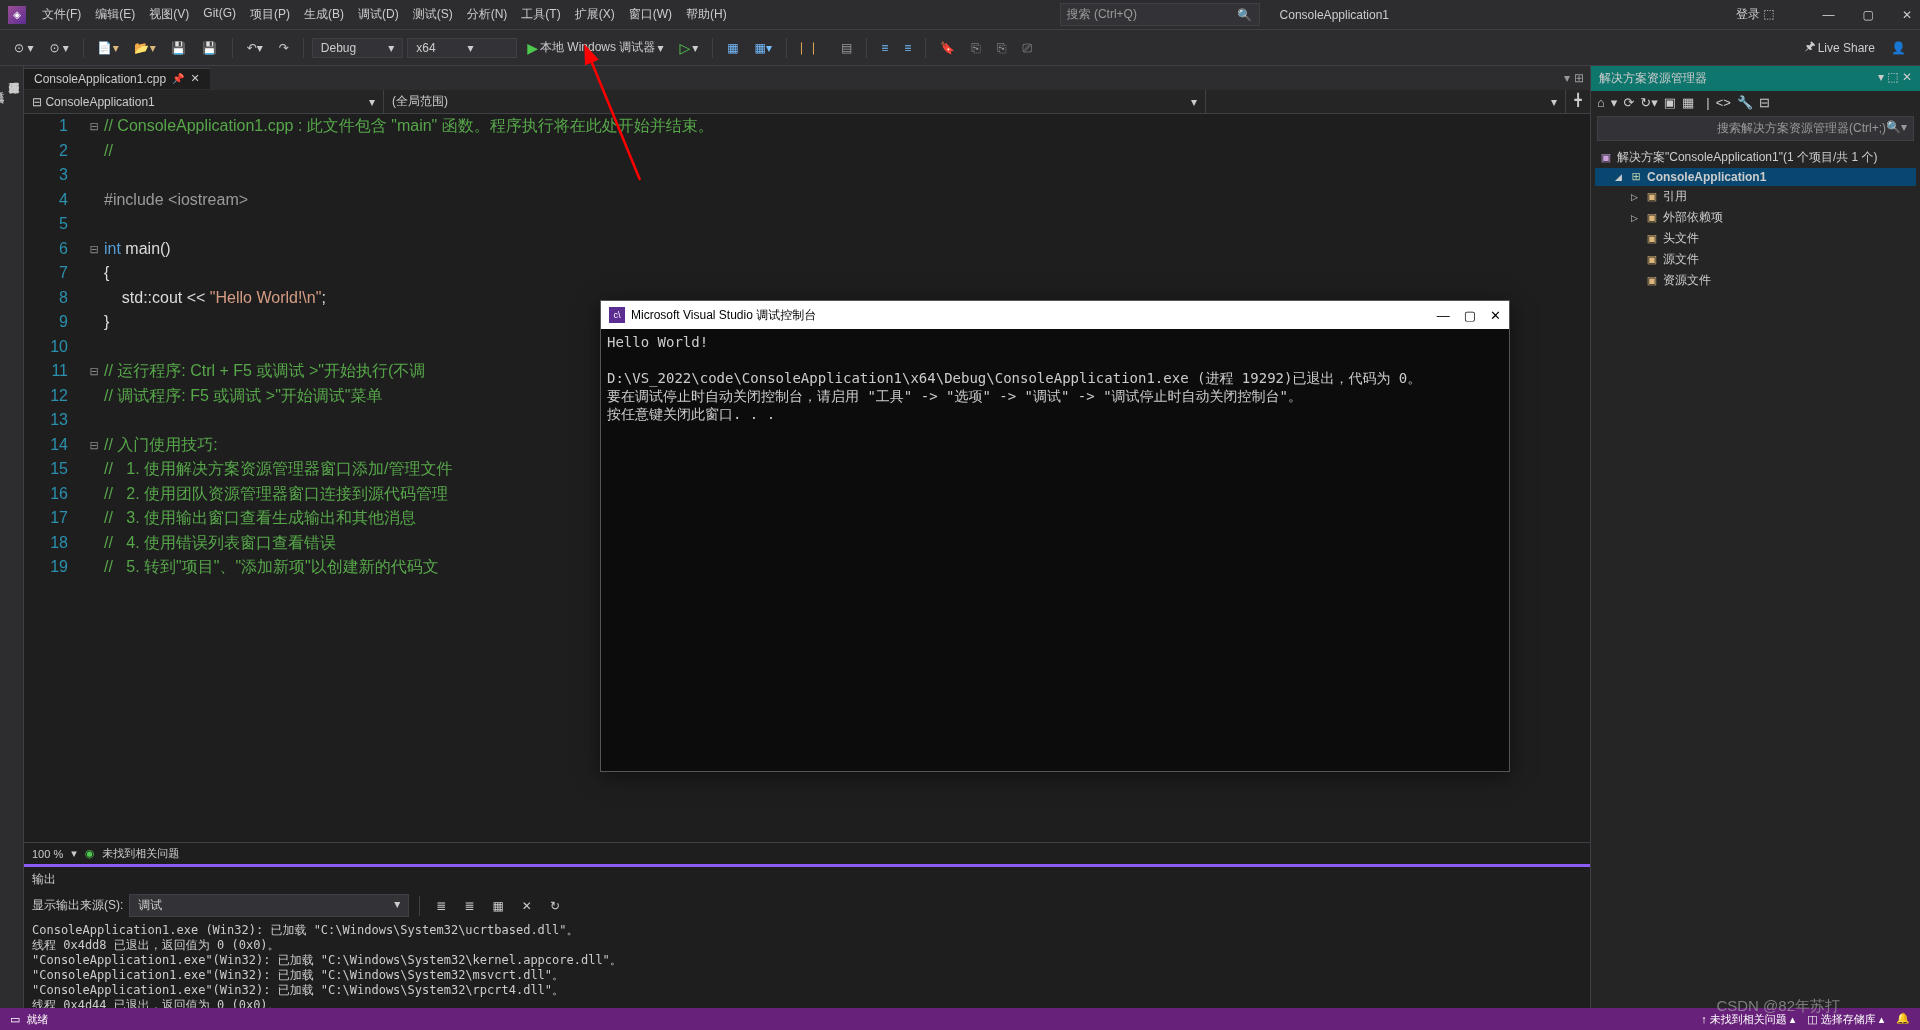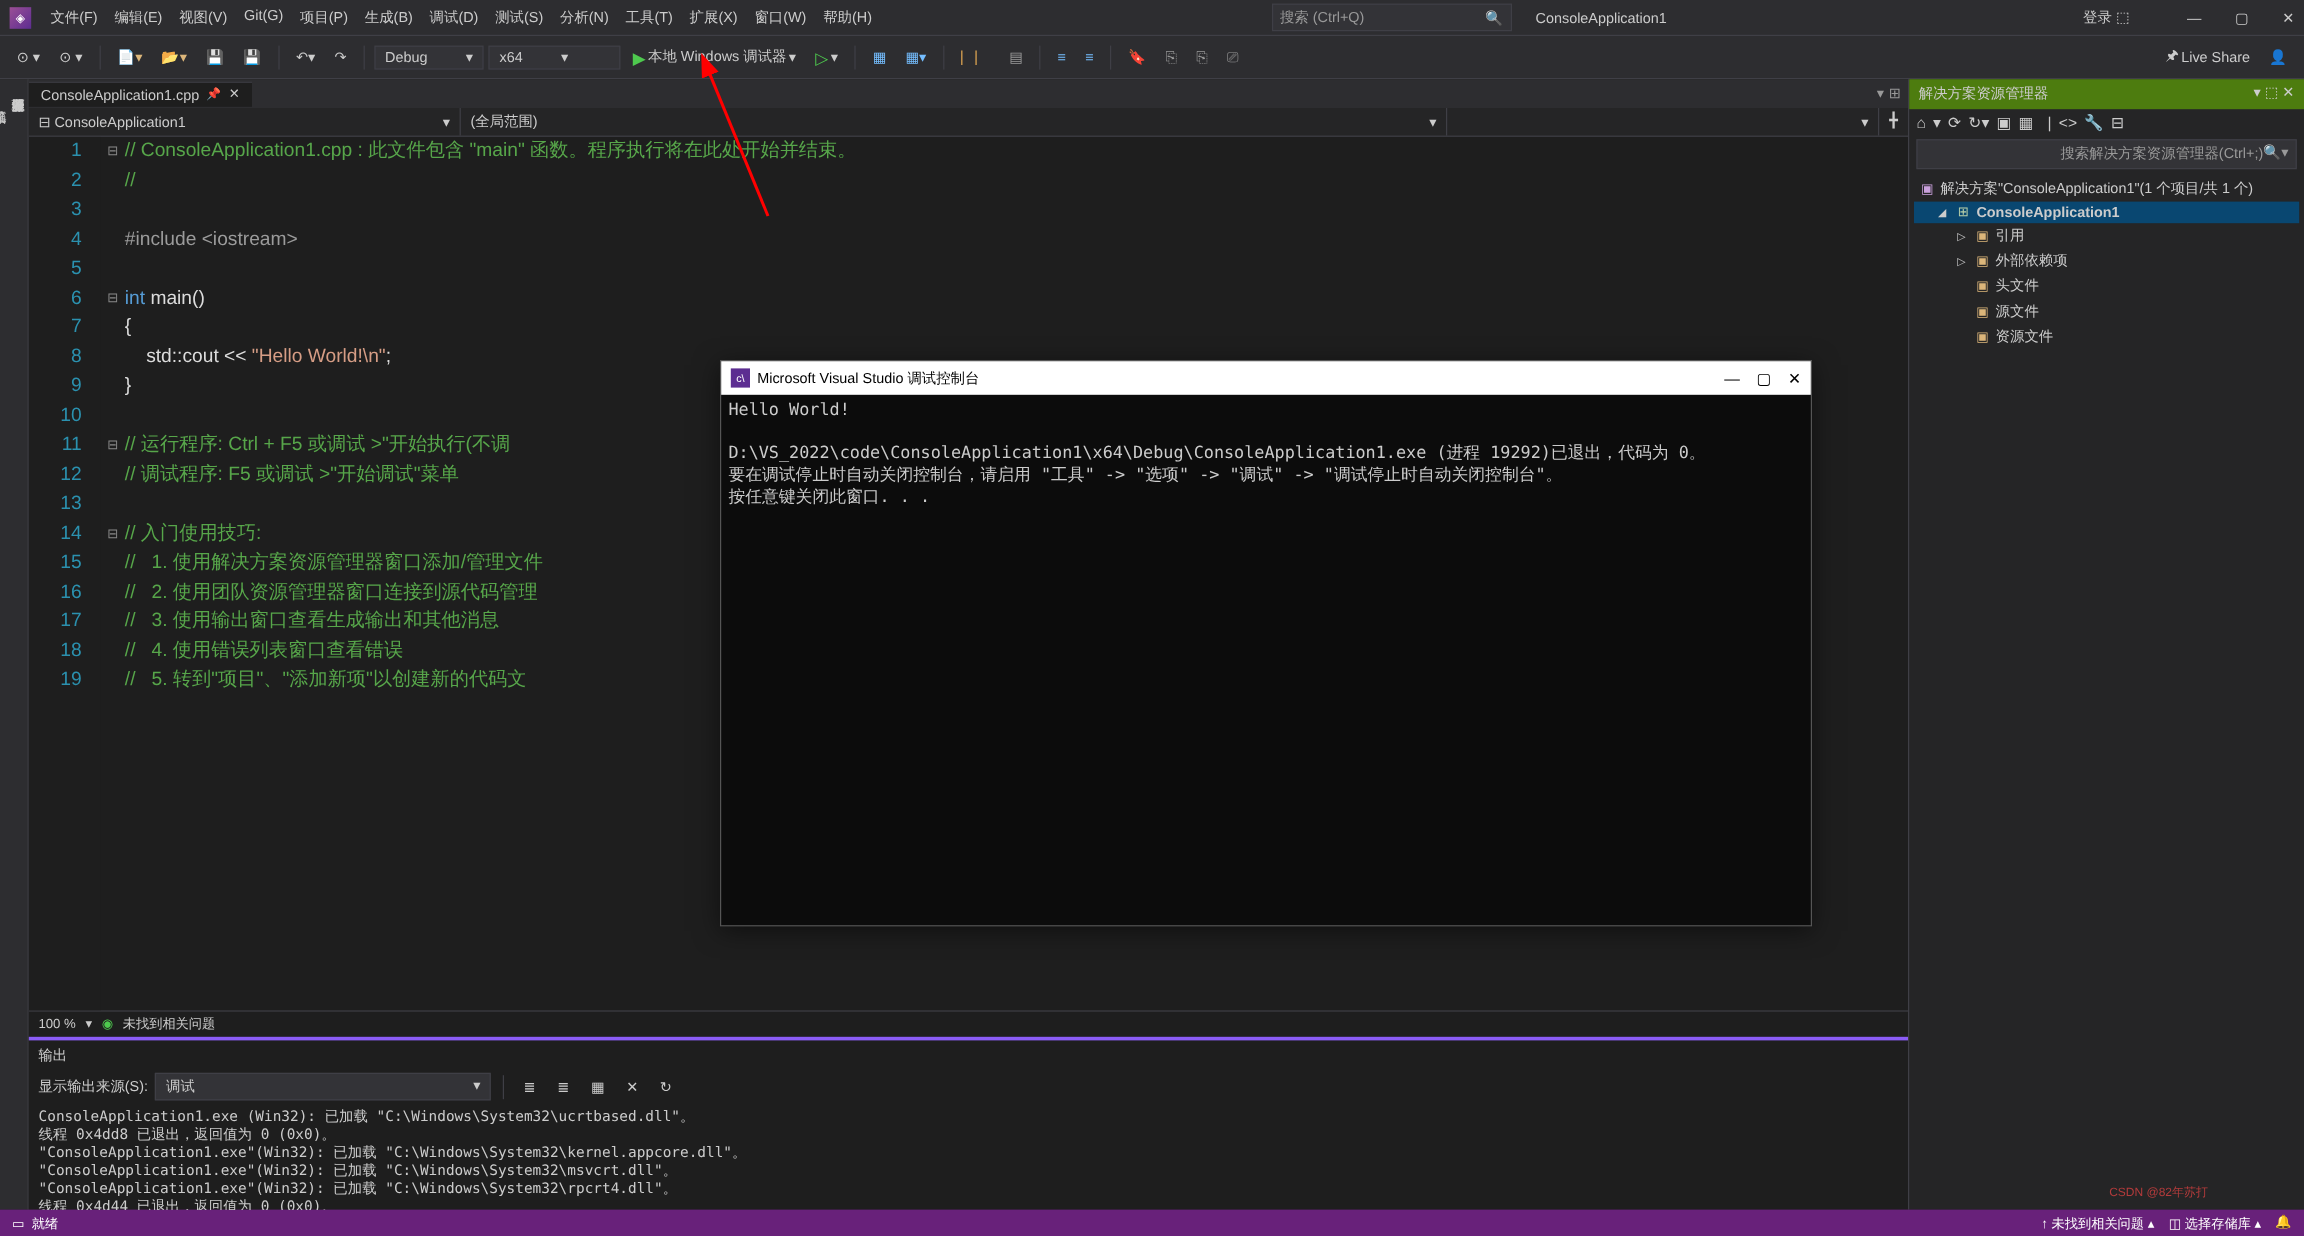--- a/index.html
+++ b/index.html
@@ -39,21 +39,21 @@
 .c-str{color:#d69d85}
 .c-prep{color:#9b9b9b}
 .status-row{height:22px;background:#1e1e1e;display:flex;align-items:center;padding:0 8px;gap:8px;border-top:1px solid #3f3f46;font-size:11px;color:#ccc}
 .check{color:#4ec94e}
 .output-panel{height:144px;background:#1e1e1e;border-top:3px solid #8b5cf6;display:flex;flex-direction:column}
 .output-hdr{padding:4px 8px;color:#ccc;font-size:12px}
 .output-toolbar{display:flex;align-items:center;gap:6px;padding:2px 8px}
 .out-drop{background:#333337;border:1px solid #3f3f46;padding:2px 8px;width:280px;display:flex;justify-content:space-between}
 .output-text{flex:1;font-family:Consolas,NSimSun,monospace;font-size:12px;padding:4px 8px;color:#ccc;overflow:auto;white-space:pre;line-height:15px}
 .right-panel{width:330px;background:#252526;border-left:1px solid #3f3f46;display:flex;flex-direction:column}
-.rp-title{background:#4d7c0f;padding:4px 8px;display:flex;justify-content:space-between;font-size:12px}
+.rp-title{background:#0f766e;padding:4px 8px;display:flex;justify-content:space-between;font-size:12px}
 .rp-toolbar{padding:4px 6px;display:flex;gap:6px;color:#ccc;font-size:13px}
 .rp-search{margin:2px 6px;background:#333337;border:1px solid #3f3f46;padding:3px 6px;color:#999;display:flex;justify-content:flex-end}
 .tree{padding:4px 4px;font-size:12px}
 .tree-item{display:flex;align-items:center;gap:4px;padding:2px 4px}
 .tree-item.selected{background:#094771}
 .indent1{padding-left:20px}
 .indent2{padding-left:36px}
 .tri{color:#ccc;font-size:9px;width:10px}
 .ico{width:14px;height:14px;display:inline-block;font-size:11px;text-align:center}
 .ico-sln{color:#c9a0dc}
@@ -62,21 +62,21 @@
 .statusbar{position:absolute;bottom:0;left:0;right:0;height:22px;background:#68217a;color:#fff;display:flex;align-items:center;padding:0 10px;font-size:11px}
 .statusbar .right{margin-left:auto;display:flex;gap:12px}
 .console-window{position:absolute;left:600px;top:300px;width:910px;height:472px;background:#0c0c0c;border:1px solid #555;box-shadow:0 4px 20px rgba(0,0,0,.5)}
 .console-title{height:28px;background:#fff;color:#000;display:flex;align-items:center;padding:0 8px;font-size:12px;justify-content:space-between}
 .console-title .left{display:flex;align-items:center;gap:6px}
 .con-ico{width:16px;height:16px;background:#5c2d91;color:#fff;font-size:9px;display:flex;align-items:center;justify-content:center}
 .con-btns{display:flex;gap:14px;font-size:13px}
 .console-body{padding:4px 6px;font-family:Consolas,NSimSun,monospace;font-size:14px;color:#ccc;white-space:pre;line-height:18px}
 .arrow{position:absolute;left:580px;top:50px;pointer-events:none;z-index:5}
 .arrow svg{overflow:visible}
-.watermark{position:absolute;right:80px;bottom:29px;color:#ef4444;font-size:10px;opacity:.7}
+.watermark{position:absolute;right:80px;bottom:14px;color:#a3a3a3;font-size:15px;opacity:.7}
 .login{color:#ccc;margin-right:20px}
 </style>
 </head>
 <body>
 
 <div class="titlebar">
   <div class="vs-logo">◈</div>
   <div class="menubar" id="menubar">
       <span>文件(F)</span>
       <span>编辑(E)</span>

